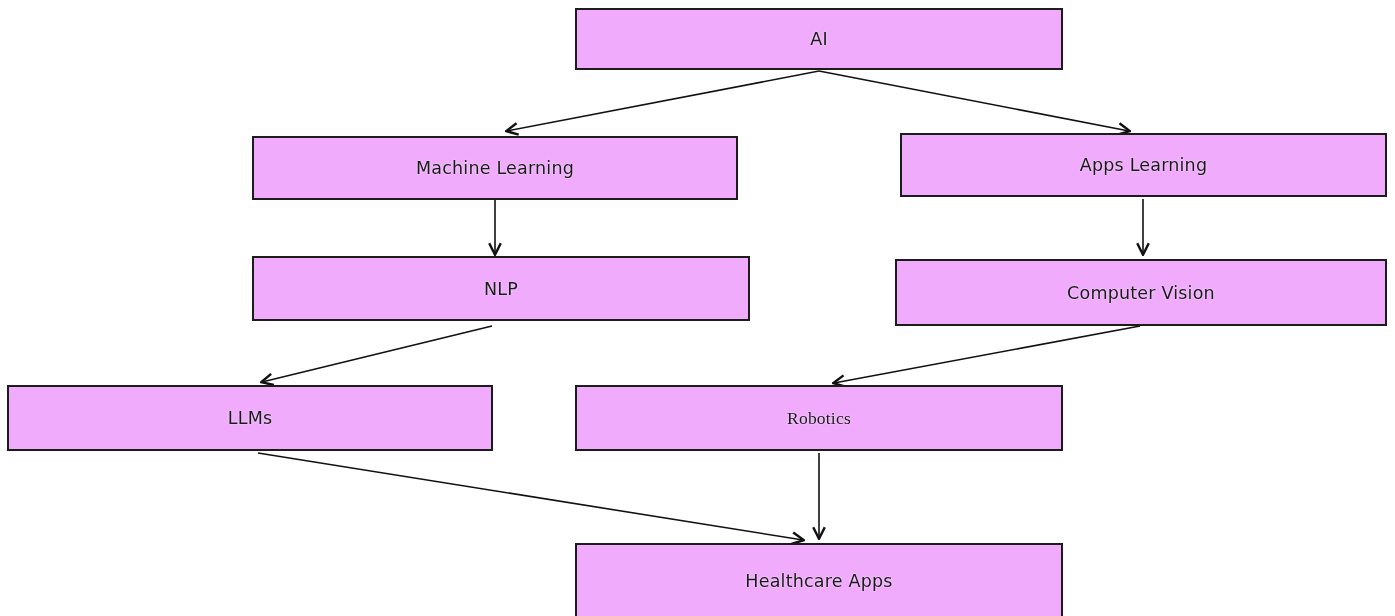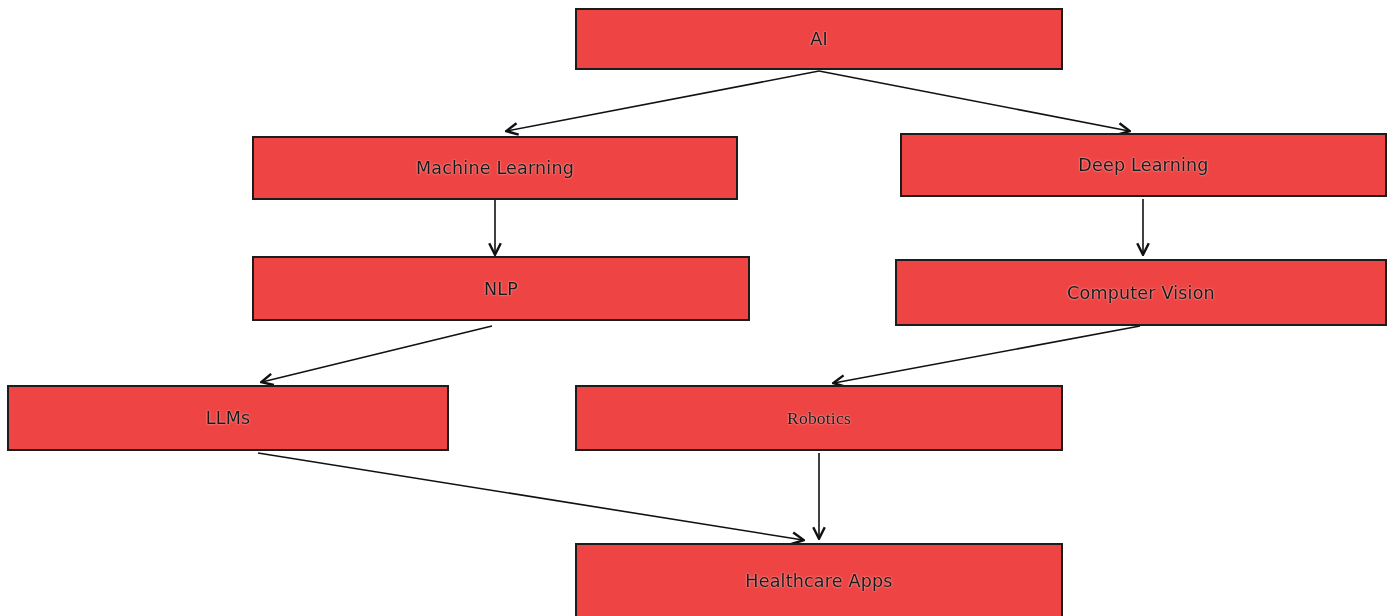--- a/index.html
+++ b/index.html
@@ -11,21 +11,21 @@
   #canvas {
     position: relative;
     width: 1395px;
     height: 616px;
     background: #ffffff;
     overflow: hidden;
   }
   .node {
     position: absolute;
     box-sizing: border-box;
-    background: #ef4444;
+    background: #f0abfc;
     border: 2.5px solid #1c1c1c;
     display: flex;
     align-items: center;
     justify-content: center;
     font-size: 17.5px;
     color: #1a1a1a;
     letter-spacing: 0.2px;
     text-shadow: 0 0 2px rgba(255,255,255,0.8);
   }
   #edges {
@@ -59,25 +59,25 @@
     <line x1="492" y1="326" x2="262" y2="382" marker-end="url(#arrowhead)"></line>
     <line x1="1140" y1="326" x2="834" y2="383" marker-end="url(#arrowhead)"></line>
     <line x1="819" y1="453" x2="819" y2="538" marker-end="url(#arrowhead)"></line>
     <line x1="258" y1="453" x2="803" y2="540" marker-end="url(#arrowhead)"></line>
   </svg>
 
   <div class="node" style="left:575px; top:8px;   width:488px; height:62px;">AI</div>
 
   <div class="node" style="left:252px; top:136px; width:486px; height:64px;">Machine Learning</div>
 
-  <div class="node" style="left:900px; top:133px; width:487px; height:64px;">Deep Learning</div>
+  <div class="node" style="left:900px; top:133px; width:487px; height:64px;">Apps Learning</div>
 
   <div class="node" style="left:252px; top:256px; width:498px; height:65px;">NLP</div>
 
   <div class="node" style="left:895px; top:259px; width:492px; height:67px;">Computer Vision</div>
 
-  <div class="node" style="left:7px;   top:385px; width:442px; height:66px;">LLMs</div>
+  <div class="node" style="left:7px;   top:385px; width:486px; height:66px;">LLMs</div>
 
   <div class="node" style="left:575px; top:385px; width:488px; height:66px;font-family:Liberation Serif, serif;">Robotics</div>
 
   <div class="node" style="left:575px; top:543px; width:488px; height:75px;">Healthcare Apps</div>
 
 </div>
 
 </body></html>

